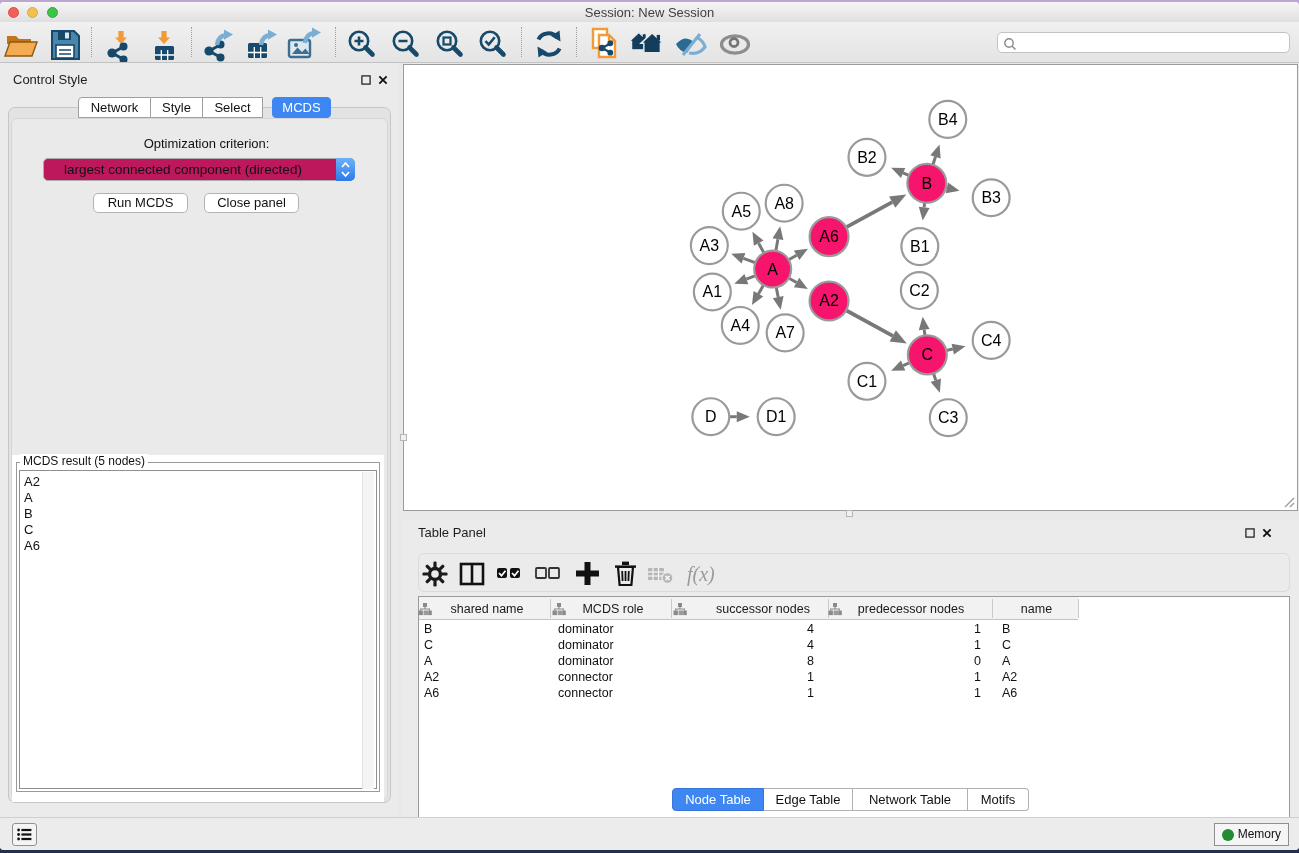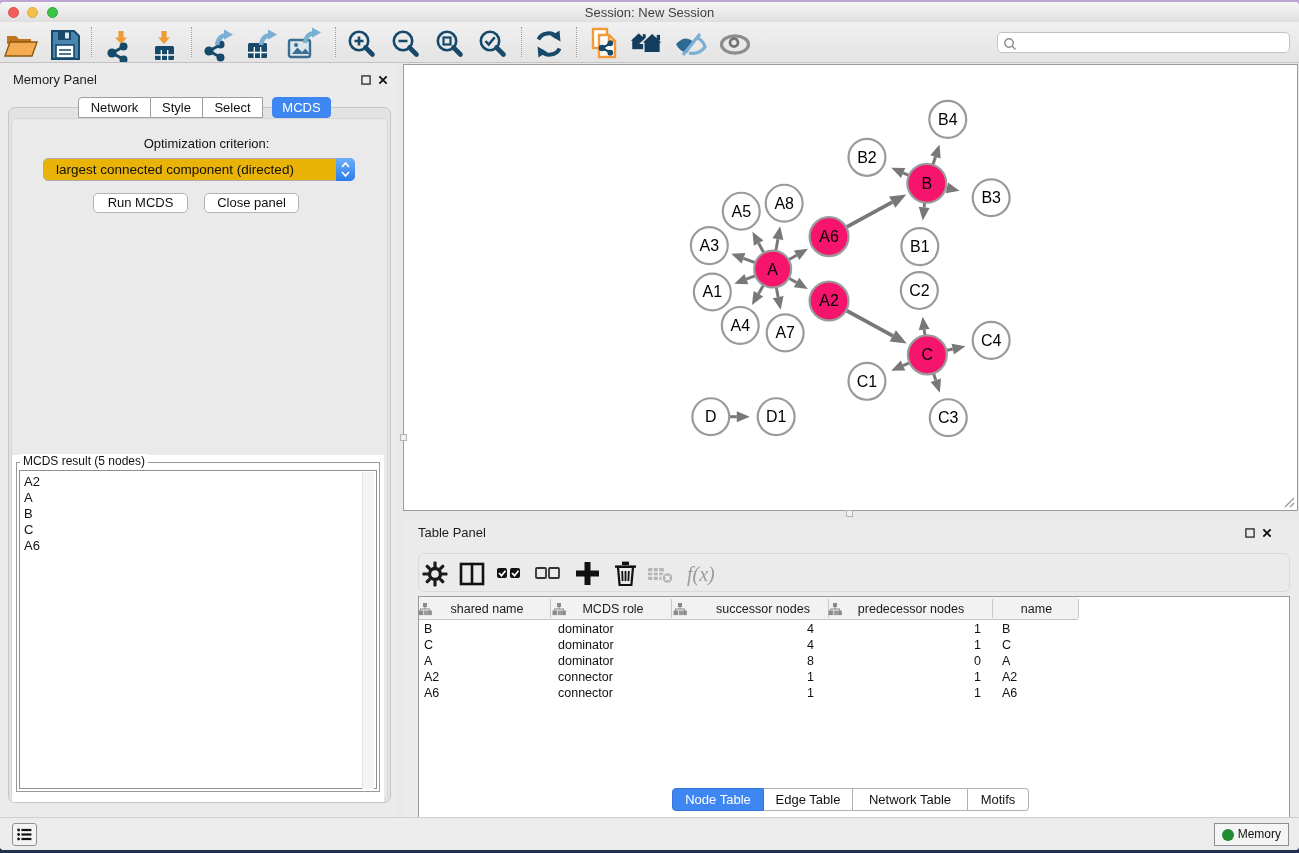--- a/index.html
+++ b/index.html
@@ -12,21 +12,21 @@
 #apptitle{position:absolute;top:3px;left:0;width:1299px;text-align:center;font-size:13px;color:#404040}
 #toolbar{position:absolute;left:0;top:20px;width:1299px;height:41px;background:linear-gradient(#f0f0f0,#e4e4e4);border-bottom:1px solid #c2c2c2;overflow:hidden}
 .tsep{position:absolute;top:5px;height:30px;width:0;border-left:1px dotted #9f9f9f}
 #search{position:absolute;left:997px;top:10px;width:293px;height:21px;background:#fff;border:1px solid #c3c3c3;border-radius:5px}
 #ctrlpanel{position:absolute;left:0;top:61px;width:397px;height:754px;background:#ebebeb}
 .paneltitle{font-size:13px;color:#1e1e1e}
 .tab{position:absolute;top:95px;height:21px;background:#fff;border:1px solid #9f9f9f;font-size:13px;text-align:center;line-height:19px;color:#111}
 #tabcontent{position:absolute;left:8px;top:105px;width:383px;height:696px;background:#e3e3e3;border:1px solid #c6c6c6;border-radius:7px}
 #innerpanel{position:absolute;left:11px;top:116px;width:377px;height:682px;background:#eaeaea;border:1px solid #d6d6d6;border-radius:6px}
 #optlabel{position:absolute;left:8px;top:134px;width:397px;text-align:center;font-size:13px;color:#111}
-#combo{position:absolute;left:43px;top:156px;width:312px;height:23px;background:#eab308;border:1px solid #ababab;border-radius:5px;font-size:13.5px;line-height:21px;color:#111;padding-left:12px}
+#combo{position:absolute;left:43px;top:156px;width:312px;height:23px;background:#be185d;border:1px solid #ababab;border-radius:5px;font-size:13.5px;line-height:21px;color:#111;padding-left:20px}
 #combobtn{position:absolute;right:-1px;top:-1px;width:19px;height:23px;border-radius:0 5px 5px 0;background:linear-gradient(#6db1fa,#2c7ae9)}
 .btn{position:absolute;top:191px;height:20px;background:#fff;border:1px solid #b3b3b3;border-radius:5px;font-size:13px;text-align:center;line-height:18px;color:#111}
 #resultwrap{position:absolute;left:12px;top:453px;width:372px;height:347px;background:#fff}
 #groupbox{position:absolute;left:4px;top:7px;width:364px;height:330px;border:1px solid #9a9a9a}
 #grouplabel{position:absolute;left:6px;top:448px;background:#fff;padding:0 3px;font-size:12px;color:#111}
 #mlist{position:absolute;left:7px;top:15px;width:358px;height:319px;background:#fff;border:1px solid #8f8f8f;font-size:13px;color:#111;line-height:16px;padding:3px 0 0 4px}
 #mscroll{position:absolute;right:2px;top:1px;width:12px;height:317px;background:#f4f4f4;border-left:1px solid #e2e2e2}
 #netwin{position:absolute;left:403px;top:62px;width:895px;height:447px;background:#fff;border:1px solid #9b9b9b}
 #nettitle{position:absolute;left:0;top:0;width:893px;height:21px;background:linear-gradient(#f4f4f4,#dedede);border-bottom:1px solid #bcbcbc}
 #nettext{position:absolute;top:3px;width:893px;text-align:center;font-size:13px;font-weight:700;color:#2d2d2d}
@@ -188,21 +188,21 @@
         <path d="M25 11 Q 31 15 32 20 Q 26 28 16 26" fill="none" stroke="#7aaed2" stroke-width="3.2"></path>
         <line x1="10" y1="28" x2="27" y2="7" stroke="#7aaed2" stroke-width="3.2"></line>
       </svg>
 <svg style="position:absolute;left:718px;top:6px" width="36" height="36" viewBox="0 0 36 36">
         <ellipse cx="17" cy="16.5" rx="13.5" ry="8.6" fill="none" stroke="#8d8d8d" stroke-width="3.2"></ellipse>
         <circle cx="16" cy="14.5" r="4" fill="none" stroke="#757575" stroke-width="2.8"></circle>
       </svg>
   </div>
 
   <div id="ctrlpanel">
-    <div class="paneltitle abs" style="left:13px;top:9px">Memory Panel</div>
+    <div class="paneltitle abs" style="left:13px;top:9px">Control Style</div>
     <svg class="abs" style="left:361px;top:12px" width="10" height="10" viewBox="0 0 11 11">
         <rect x="1" y="1" width="9" height="9" fill="none" stroke="#222" stroke-width="1.4"></rect>
       </svg>
     <svg class="abs" style="left:378px;top:12px" width="10" height="10" viewBox="0 0 11 11">
         <path d="M1.5 1.5 L9.5 9.5 M9.5 1.5 L1.5 9.5" stroke="#111" stroke-width="2"></path>
       </svg>
   </div>
   <div id="tabcontent"></div>
   <div id="innerpanel"></div>
   <div class="tab" style="left:78px;width:73px;border-radius:4px 0 0 0">Network</div>

